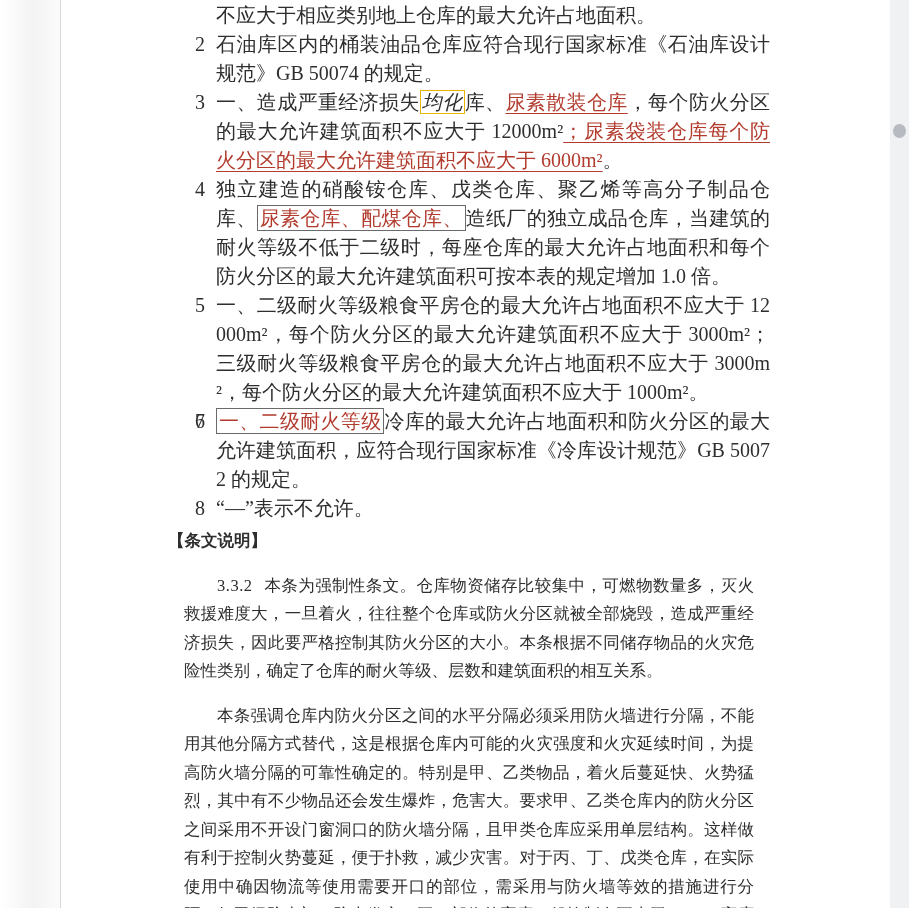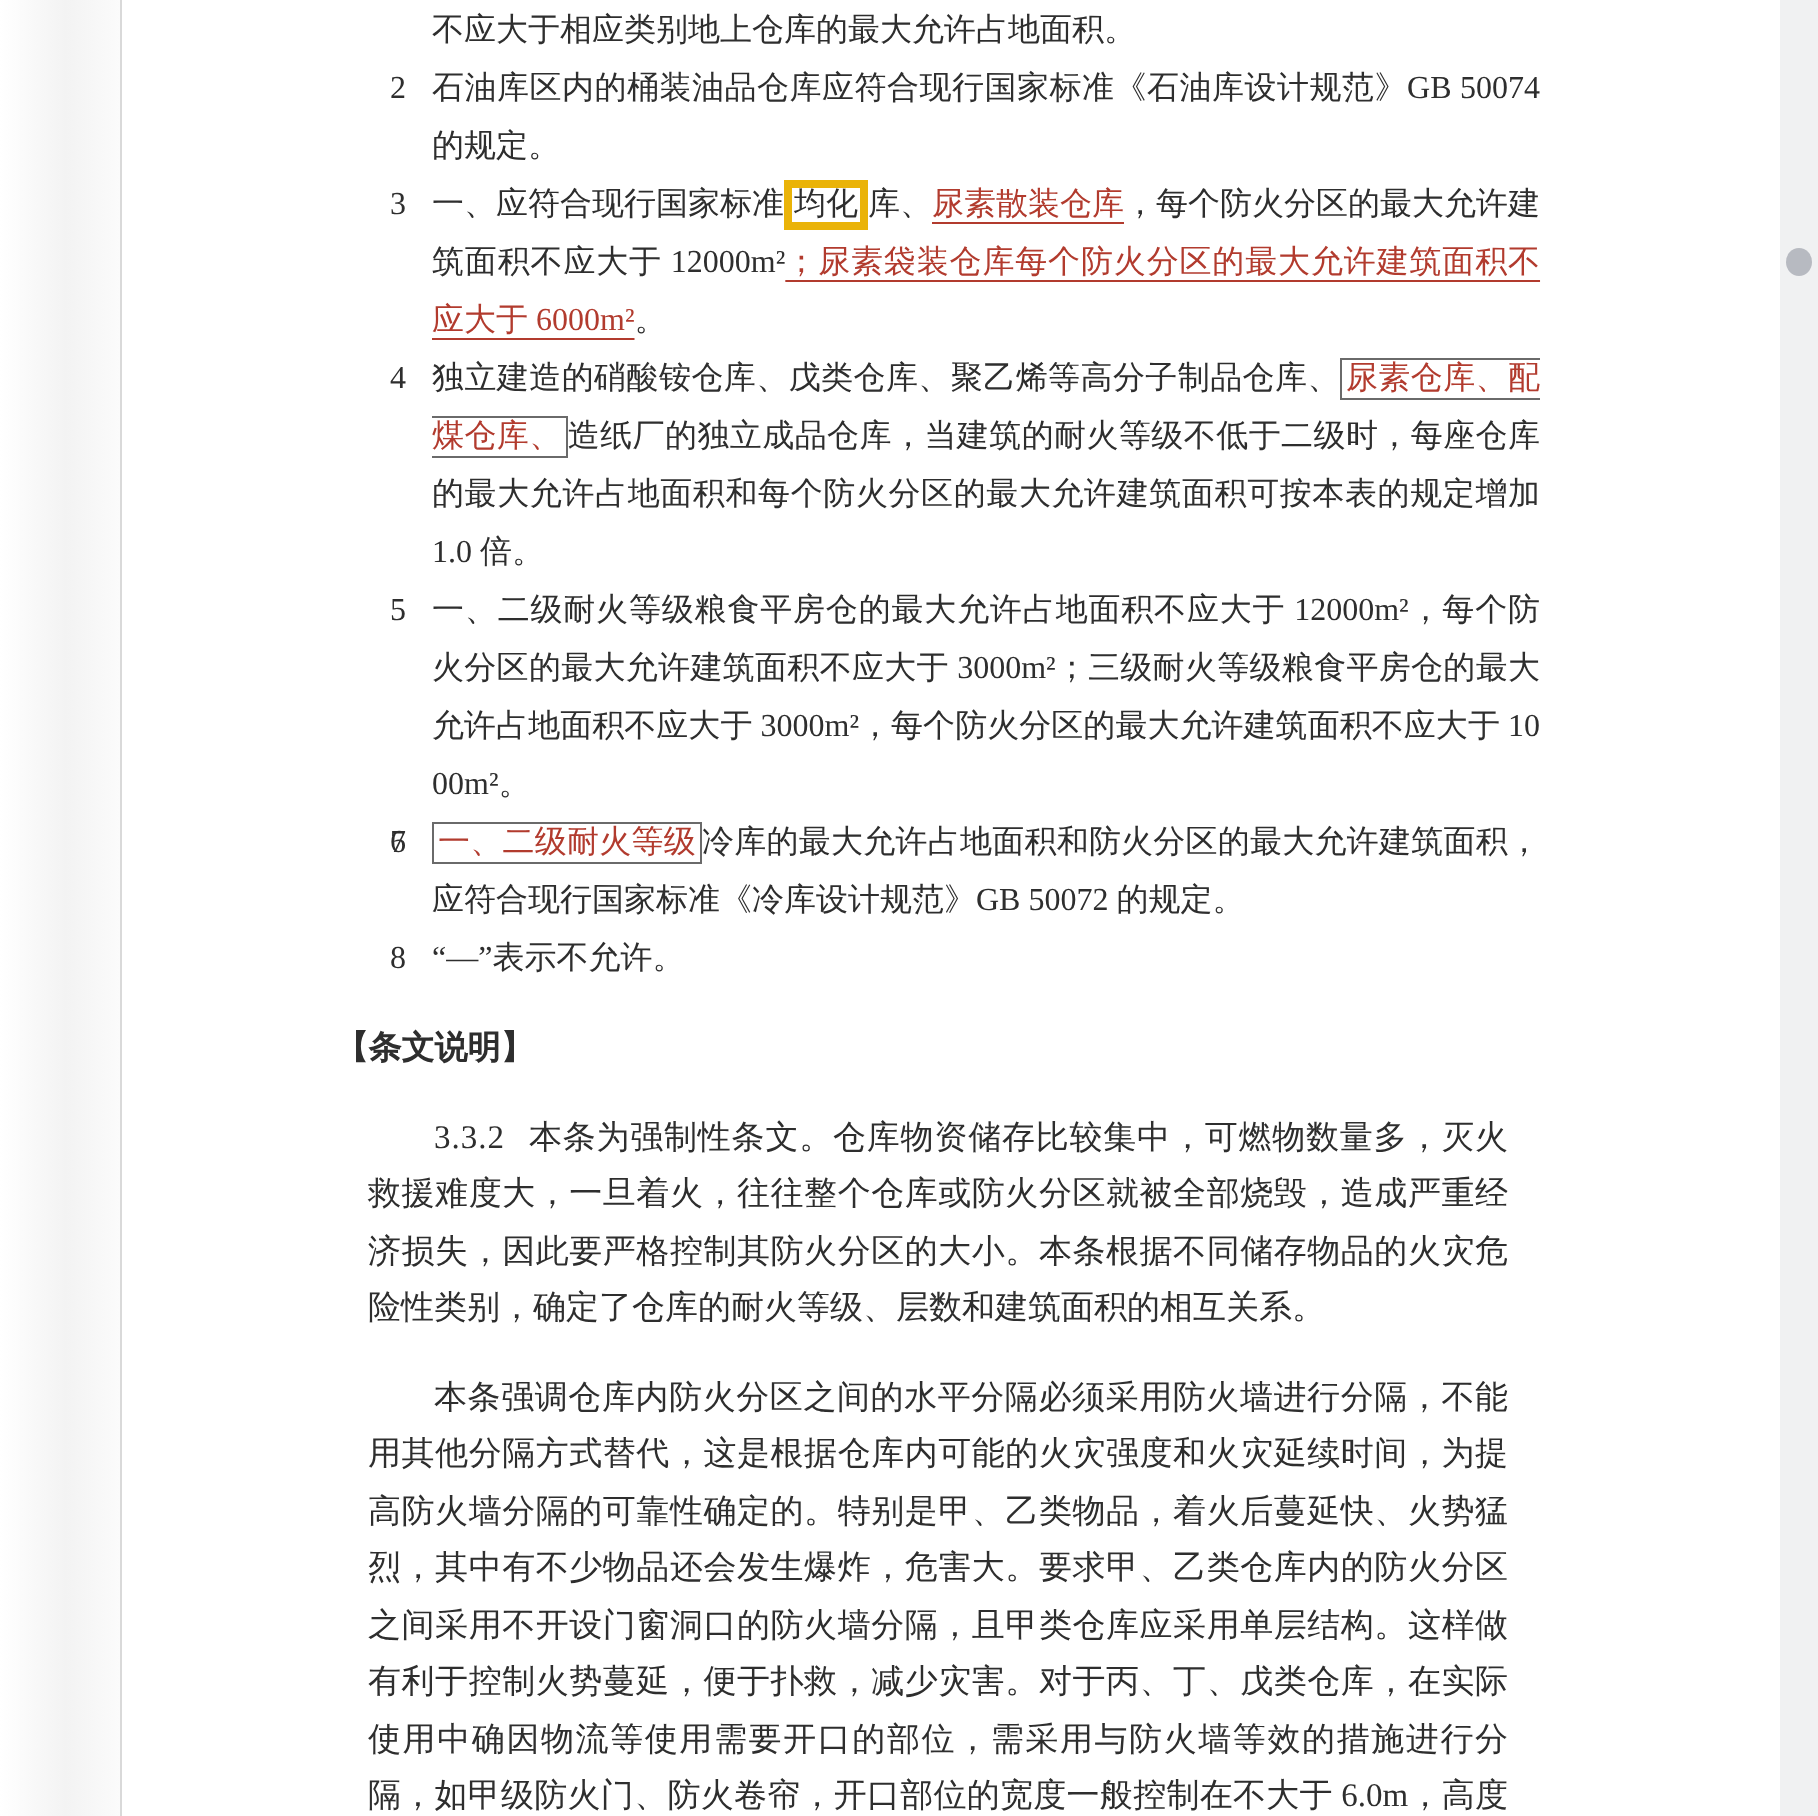--- a/index.html
+++ b/index.html
@@ -43,37 +43,38 @@
     border-radius: 50%;
     background: #b7bac1;
   }
   .content {
     position: absolute;
     left: 0; top: 1px;
     width: 909px;
   }
   
   .doc-list {
-    margin: 0 139px 16px 216px;
-    font-size: 16px;
+    margin: 0 139px 4px 216px;
+    font-size: 20px;
     line-height: 29px;
     text-align: justify;
     text-align-last: left;
     word-break: break-all;
   }
   .item { position: relative; }
   .item .num {
     position: absolute;
     left: -21px;
     top: 0;
     text-align: left;
   }
   .seg-box {
-    border: 4px solid #eab308;
+    border: 1px solid #eab308;
     padding: 0 1px;
+    font-style: italic;
   }
   .seg-red-u {
     color: var(--red, #b23b2e);
     text-decoration: underline;
     text-underline-offset: 4px;
     text-decoration-thickness: 1px;
   }
   .seg-red-box {
     color: var(--red, #b23b2e);
     border: 1px solid #6a6a6a;
@@ -115,21 +116,21 @@
       <span>不应大于相应类别地上仓库的最大允许占地面积。</span>
     </div>
 
     <div class="item">
       <span class="num">2</span>
       <span>石油库区内的桶装油品仓库应符合现行国家标准《石油库设计规范》GB 50074 的规定。</span>
     </div>
 
     <div class="item">
       <span class="num">3</span>
-      <span>一、应符合现行国家标准</span><span class="seg-box">均化</span><span>库、</span><span class="seg-red-u">尿素散装仓库</span><span>，每个防火分区的最大允许建筑面积不应大于 12000m²</span><span class="seg-red-u">；尿素袋装仓库每个防火分区的最大允许建筑面积不应大于 6000m²</span><span>。</span>
+      <span>一、造成严重经济损失</span><span class="seg-box">均化</span><span>库、</span><span class="seg-red-u">尿素散装仓库</span><span>，每个防火分区的最大允许建筑面积不应大于 12000m²</span><span class="seg-red-u">；尿素袋装仓库每个防火分区的最大允许建筑面积不应大于 6000m²</span><span>。</span>
     </div>
 
     <div class="item">
       <span class="num">4</span>
       <span>独立建造的硝酸铵仓库、戊类仓库、聚乙烯等高分子制品仓库、</span><span class="seg-red-box">尿素仓库、配煤仓库、</span><span>造纸厂的独立成品仓库，当建筑的耐火等级不低于二级时，每座仓库的最大允许占地面积和每个防火分区的最大允许建筑面积可按本表的规定增加 1.0 倍。</span>
     </div>
 
     <div class="item">
       <span class="num">5</span>
       <span>一、二级耐火等级粮食平房仓的最大允许占地面积不应大于 12000m²，每个防火分区的最大允许建筑面积不应大于 3000m²；三级耐火等级粮食平房仓的最大允许占地面积不应大于 3000m²，每个防火分区的最大允许建筑面积不应大于 1000m²。</span>

